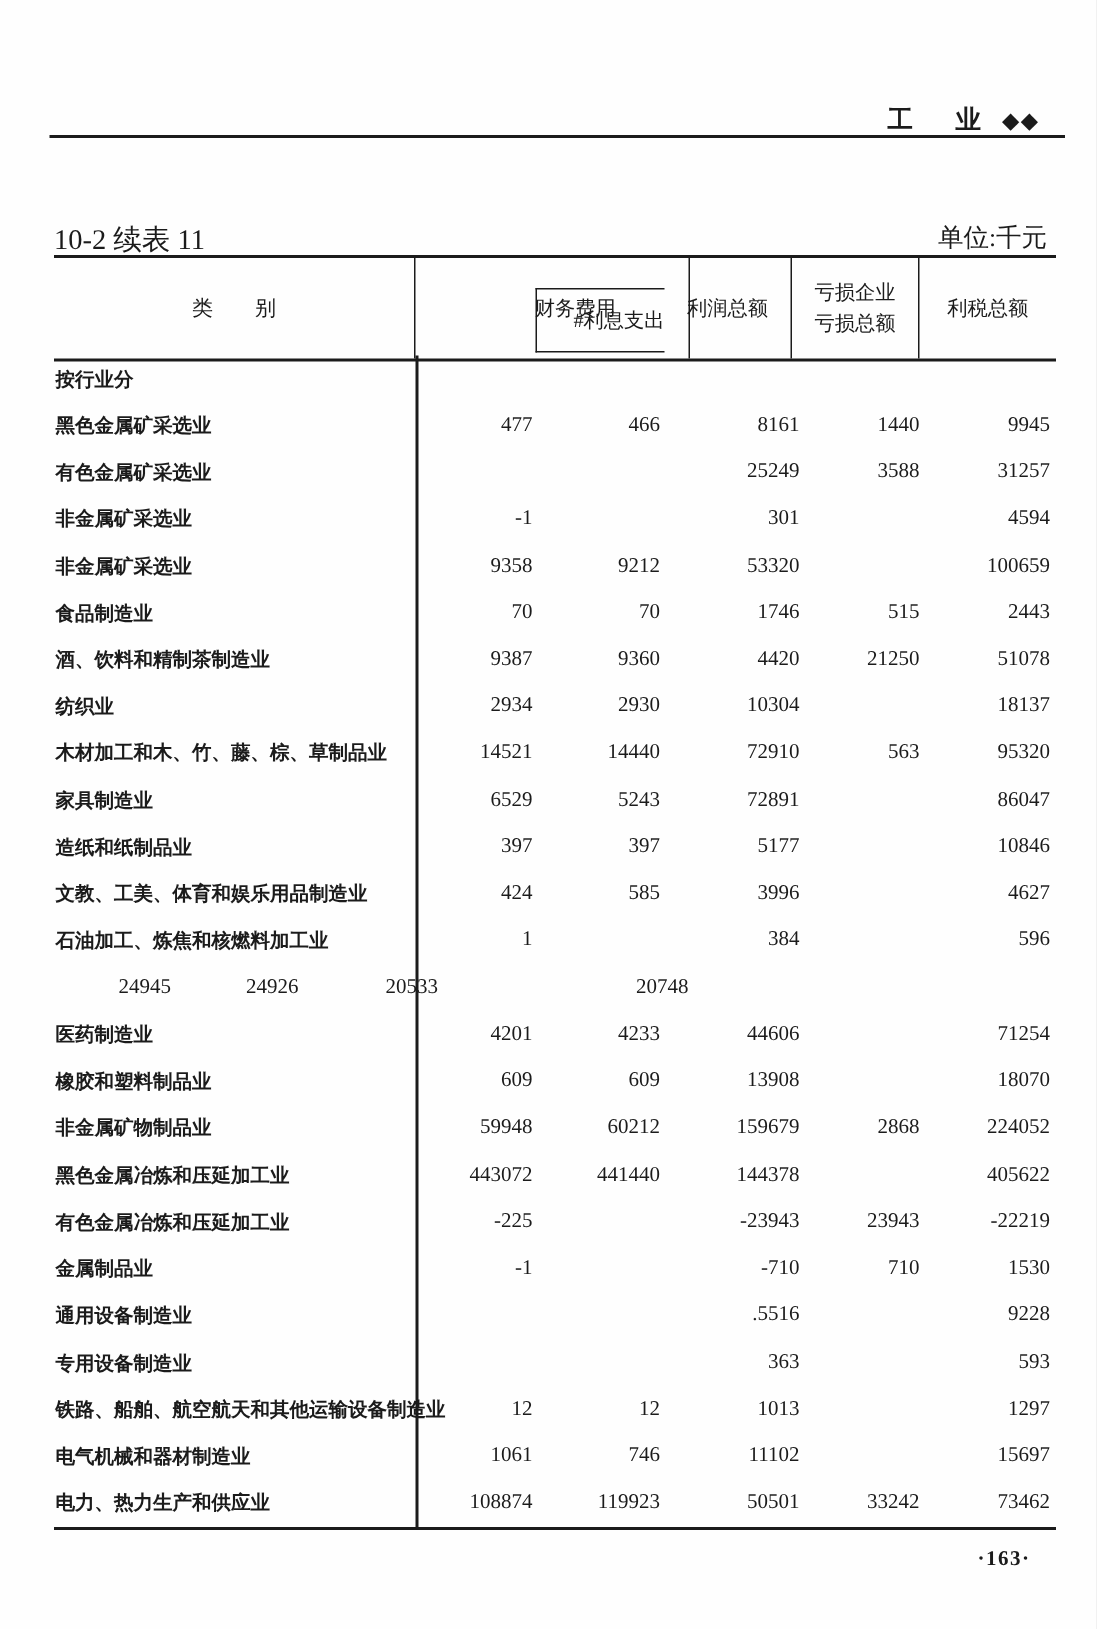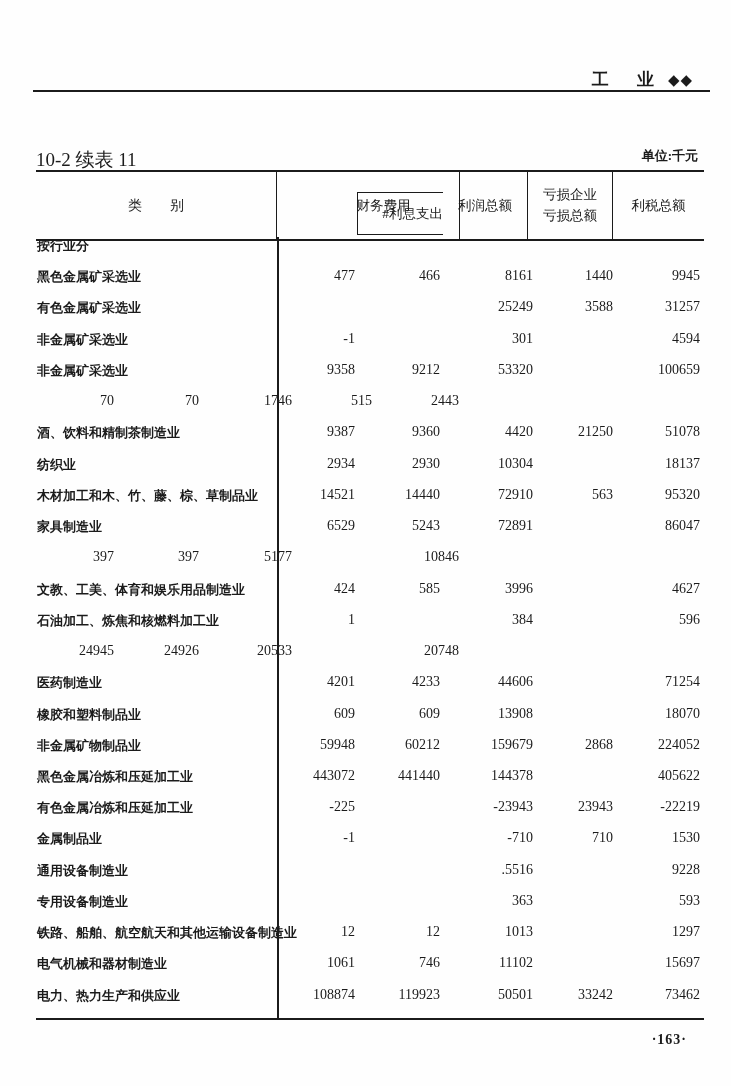--- a/index.html
+++ b/index.html
@@ -20,21 +20,21 @@
     margin-left:28px;
   }
   .section-title .title-text { letter-spacing:12px; }
   .section-title .diamonds { font-size:15px; letter-spacing:1px; margin-left:2px; }
   .header-rule {
     position:absolute; left:33px; top:90px; width:677px; height:2px;
     background:#1b1b1b;
   }
   
   .table-no { position:absolute; left:36px; top:147px; font-size:19px; }
-  .unit     { position:absolute; right:33px; top:147px; font-size:13px;font-weight:bold; }
+  .unit     { position:absolute; right:33px; top:147px; font-size:17px; }
 
   
   .thead {
     position:absolute; left:36px; top:170px; width:668px; height:67px;
     border-top:2.5px solid #1b1b1b;
     border-bottom:2px solid #1b1b1b;
     box-sizing:content-box;
     font-size:13.5px;
   }
   .hcell { position:absolute; top:0; height:100%; display:flex; align-items:center; justify-content:center; box-sizing:border-box; }
@@ -53,21 +53,21 @@
   .tbody {
     position:absolute; left:36px; top:237px; width:668px; height:781px;
     border-bottom:2.5px solid #1b1b1b;
     display:flex; flex-direction:column;
     box-sizing:content-box;
   }
   .stub-divider {
     position:absolute; left:241px; top:0; width:1.5px; height:100%;
     background:#1b1b1b;
   }
-  .row { flex:1; display:flex; }
+  .row { flex:1; display:flex; align-items:center; }
   .cat {
     width:241px; box-sizing:border-box; padding-left:1px;
     font-weight:bold; font-size:13px; white-space:nowrap; overflow:visible;
     font-family:"Liberation Sans","DejaVu Sans",sans-serif;
   }
   .c  { font-size:14px; text-align:right; box-sizing:border-box; white-space:nowrap; }
   .c1 { width:81px; padding-right:3px; }
   .c2 { width:85px; padding-right:3px; }
   .c3 { width:92px; padding-right:2px; }
   .c4 { width:80px; padding-right:2px; }
@@ -151,20 +151,21 @@
   <div class="row">
     <div class="cat">非金属矿采选业</div>
     <div class="c c1">9358</div>
     <div class="c c2">9212</div>
     <div class="c c3">53320</div>
     <div class="c c4"></div>
     <div class="c c5">100659</div>
   </div>
 
   <div class="row">
+    <div class="cat">食品制造业</div>
     <div class="c c1">70</div>
     <div class="c c2">70</div>
     <div class="c c3">1746</div>
     <div class="c c4">515</div>
     <div class="c c5">2443</div>
   </div>
 
   <div class="row">
     <div class="cat">酒、饮料和精制茶制造业</div>
     <div class="c c1">9387</div>
@@ -195,20 +196,21 @@
   <div class="row">
     <div class="cat">家具制造业</div>
     <div class="c c1">6529</div>
     <div class="c c2">5243</div>
     <div class="c c3">72891</div>
     <div class="c c4"></div>
     <div class="c c5">86047</div>
   </div>
 
   <div class="row">
+    <div class="cat">造纸和纸制品业</div>
     <div class="c c1">397</div>
     <div class="c c2">397</div>
     <div class="c c3">5177</div>
     <div class="c c4"></div>
     <div class="c c5">10846</div>
   </div>
 
   <div class="row">
     <div class="cat">文教、工美、体育和娱乐用品制造业</div>
     <div class="c c1">424</div>

